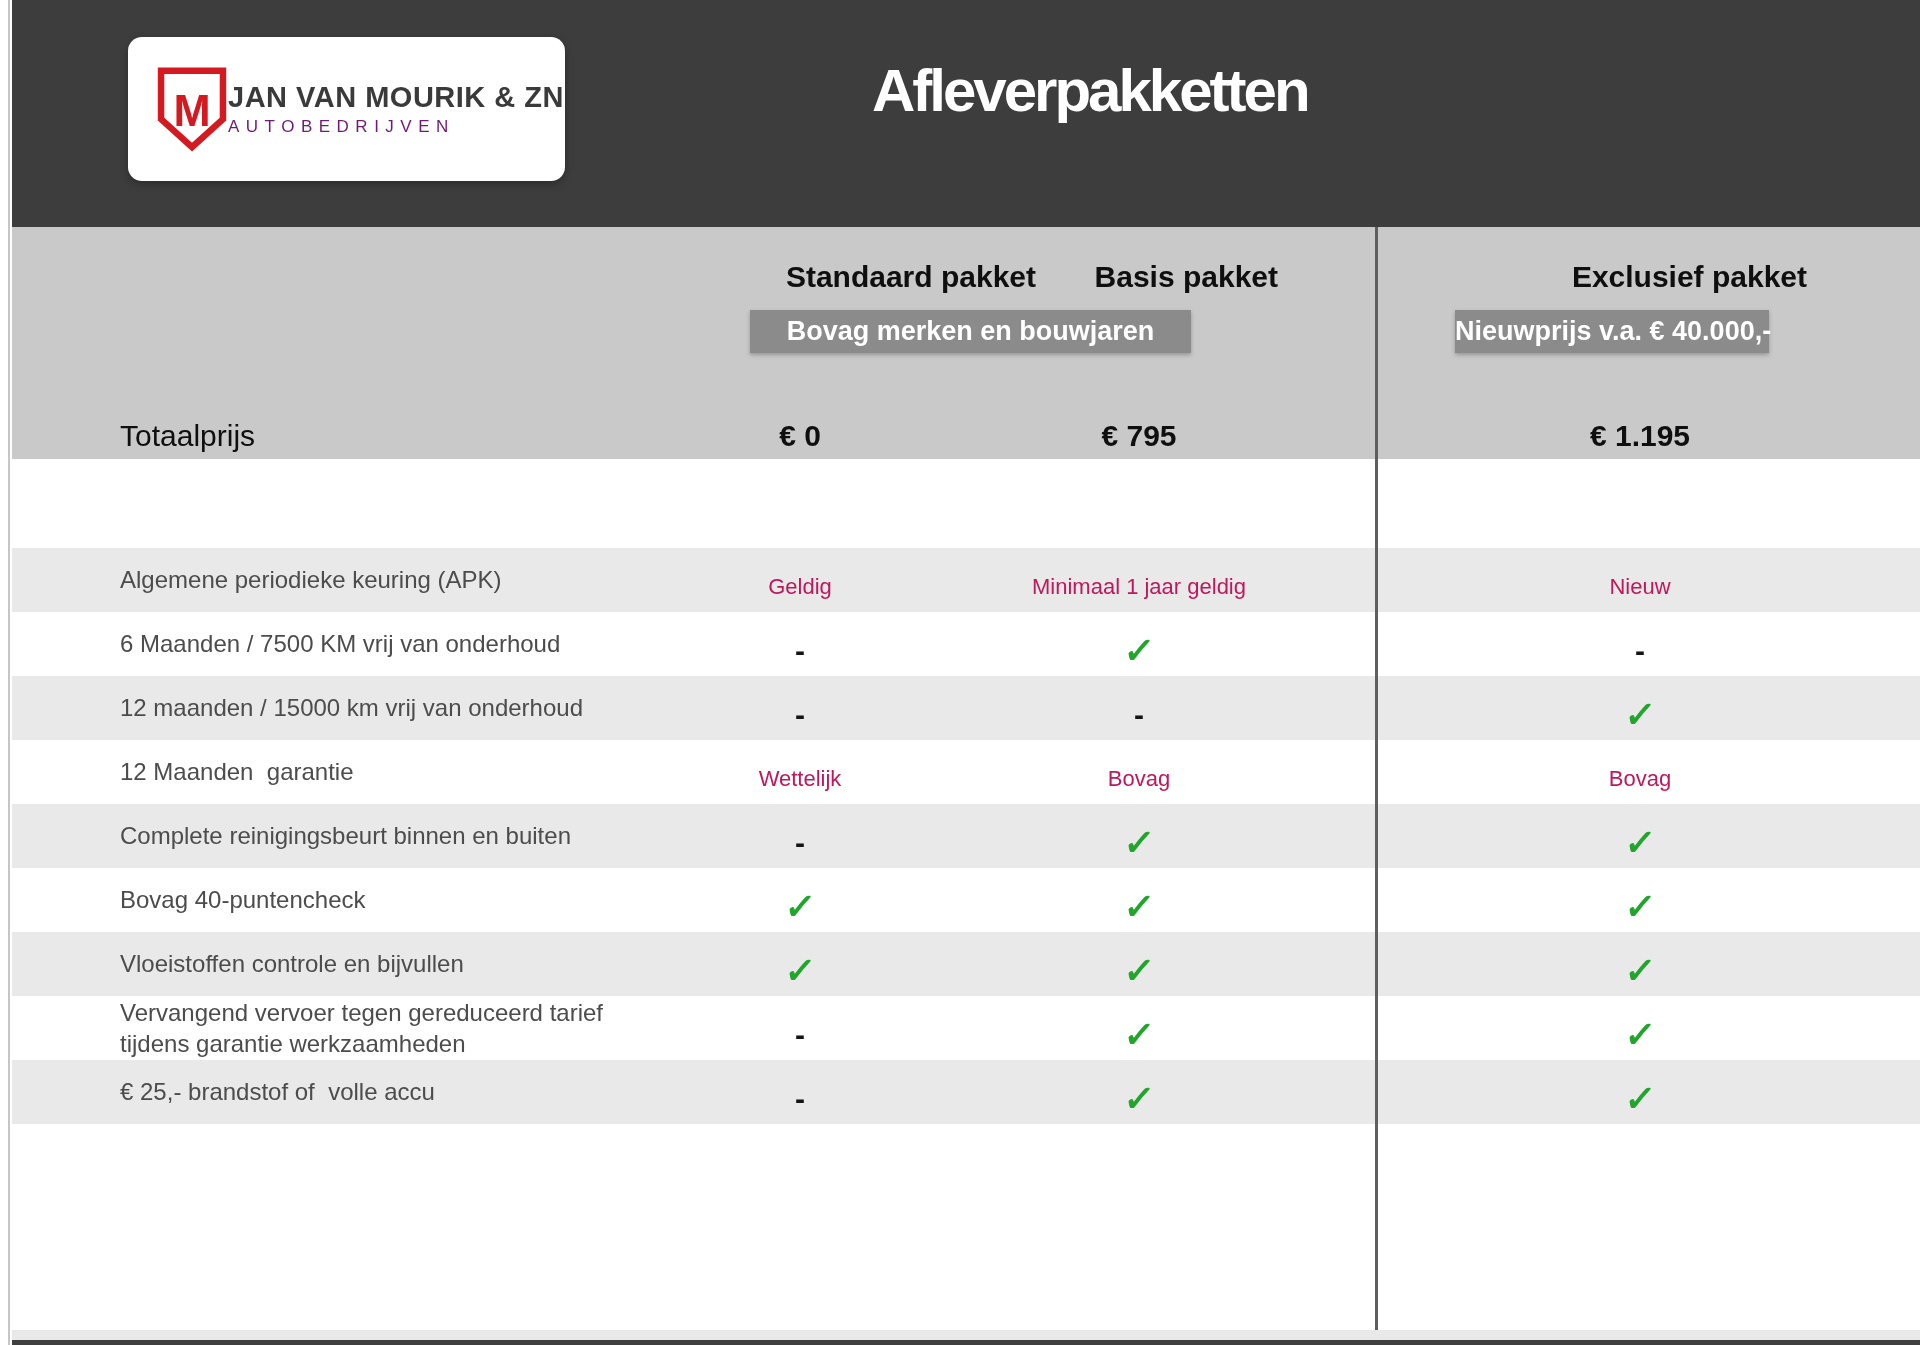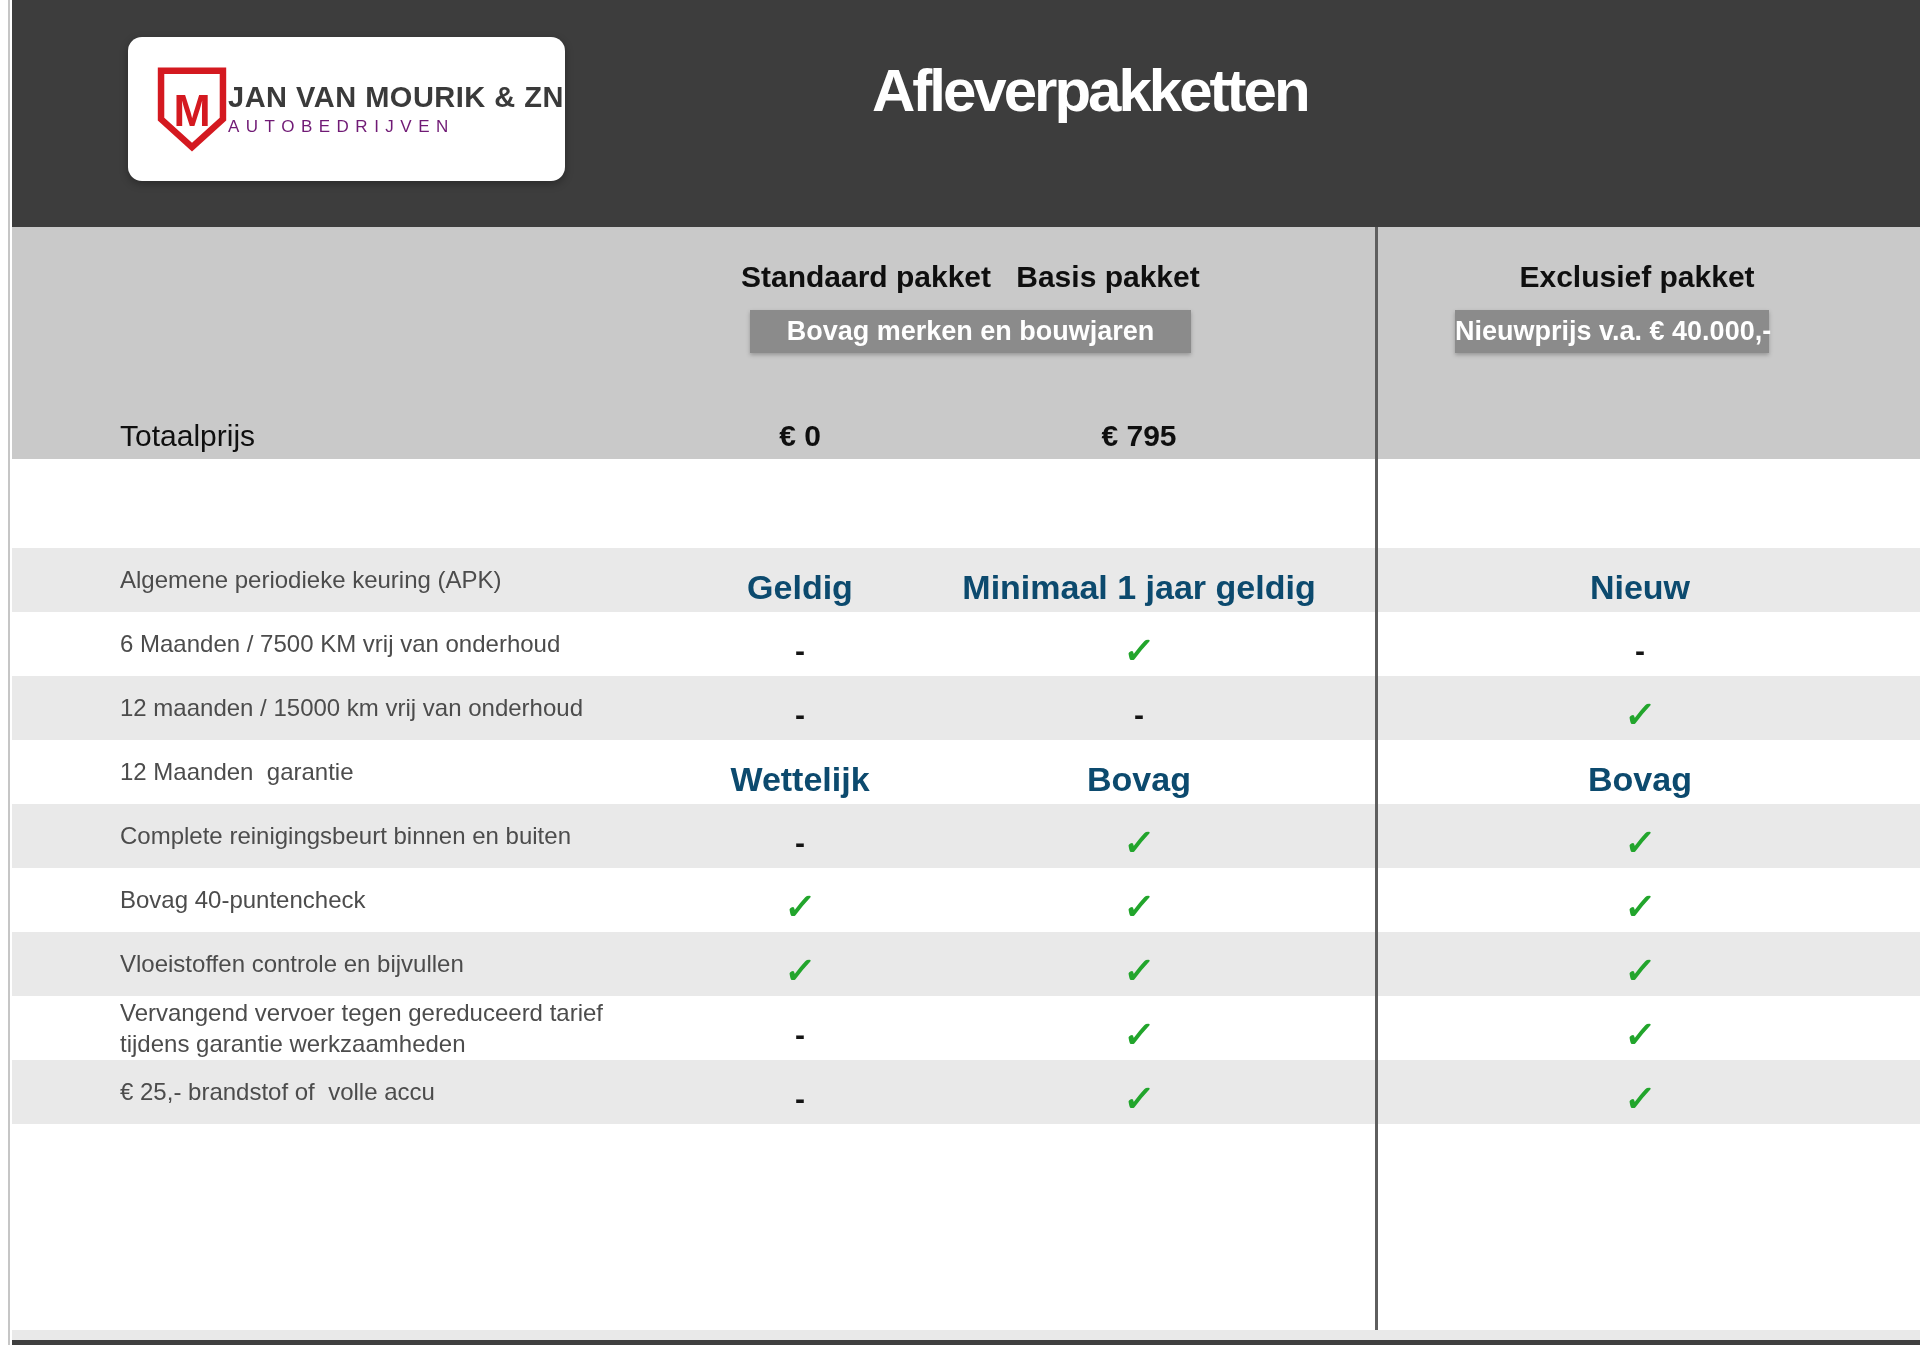--- a/index.html
+++ b/index.html
@@ -18,21 +18,21 @@
              display:flex;align-items:center;padding-left:28px}
   .shield{width:72px;height:88px;flex:0 0 auto}
   .logo-text{line-height:1.05}
   .company{font-size:29px;font-weight:700;color:#3a3a3a;letter-spacing:.5px;white-space:nowrap}
   .subtitle{font-size:17px;font-weight:400;color:#701a75;letter-spacing:6.5px;margin-top:6px;white-space:nowrap}
   .big-title{position:absolute;left:860px;top:58px;width:800px;text-align:left;
              font-size:60px;font-weight:700;letter-spacing:-3px;color:#ffffff;line-height:1.1}
 
   
   .band{position:absolute;left:12px;top:227px;width:1908px;height:232px;background:#c9c9c9}
-  .col-head{position:absolute;top:260px;height:34px;line-height:34px;width:340px;text-align:center;
+  .col-head{position:absolute;top:260px;height:34px;line-height:34px;width:340px;text-align:right;
             font-size:30px;font-weight:700;color:#0f0f0f;white-space:nowrap}
   .col-head.standaard{left:696px}
   .col-head.basis{left:938px}
   .col-head.exclusief{left:1467px}
   .badge{position:absolute;top:310px;height:43px;line-height:43px;text-align:center;
          background:#8b8b8b;color:#ffffff;font-size:27px;font-weight:700;white-space:nowrap;
          box-shadow:0 2px 4px rgba(0,0,0,.25)}
   .badge.shared{left:750px;width:441px}
   .badge.exclusief{left:1455px;width:314px}
   .total-label{position:absolute;left:120px;top:416px;height:40px;line-height:40px;
@@ -47,21 +47,21 @@
   .rows{position:absolute;left:12px;top:548px;width:1908px}
   .row{position:relative;height:64px;background:#ffffff}
   .row.shade{background:#e9e9e9}
   .feature-label{position:absolute;left:108px;top:50%;transform:translateY(-50%);
                  width:520px;font-size:24px;color:#4c4c4c;line-height:1.3;white-space:pre-wrap}
   .cell{position:absolute;top:0;height:78px;width:300px;display:flex;align-items:center;justify-content:center;
         white-space:nowrap}
   .cell-standaard{left:638px}
   .cell-basis{left:977px}
   .cell-exclusief{left:1478px}
-  .cell.text-value{font-size:34px;font-weight:700;color:#0c4a6e}
+  .cell.text-value{font-size:22px;font-weight:400;color:#be185d}
   .cell.check{font-size:36px;font-weight:700;color:#22a52c;transform:skewX(-6deg)}
   .cell.dash{font-size:30px;font-weight:700;color:#141414}
 
   
   .divider{position:absolute;left:1375px;top:227px;width:3px;height:1118px;background:#5f5f5f}
 
   
   .bottom-gray{position:absolute;left:12px;top:1330px;width:1908px;height:10px;background:#e9e9e9}
   .bottom-dark{position:absolute;left:12px;top:1340px;width:1908px;height:5px;background:#3f3f3f}
 </style>
@@ -86,20 +86,21 @@
 
   <div class="band"></div>
   <div class="col-head standaard">Standaard pakket</div>
   <div class="col-head basis">Basis pakket</div>
   <div class="col-head exclusief">Exclusief pakket</div>
   <div class="badge shared">Bovag merken en bouwjaren</div>
   <div class="badge exclusief">Nieuwprijs v.a. € 40.000,-</div>
   <div class="total-label">Totaalprijs</div>
   <div class="total-price standaard">€ 0</div>
   <div class="total-price basis">€ 795</div>
+  <div class="total-price exclusief">€ 1.195</div>
 
   <div class="rows">
   <div class="row shade">
     <div class="feature-label">Algemene periodieke keuring (APK)</div>
     <div class="cell cell-standaard text-value">Geldig</div>
     <div class="cell cell-basis text-value">Minimaal 1 jaar geldig</div>
     <div class="cell cell-exclusief text-value">Nieuw</div>
   </div>
 
   <div class="row">

